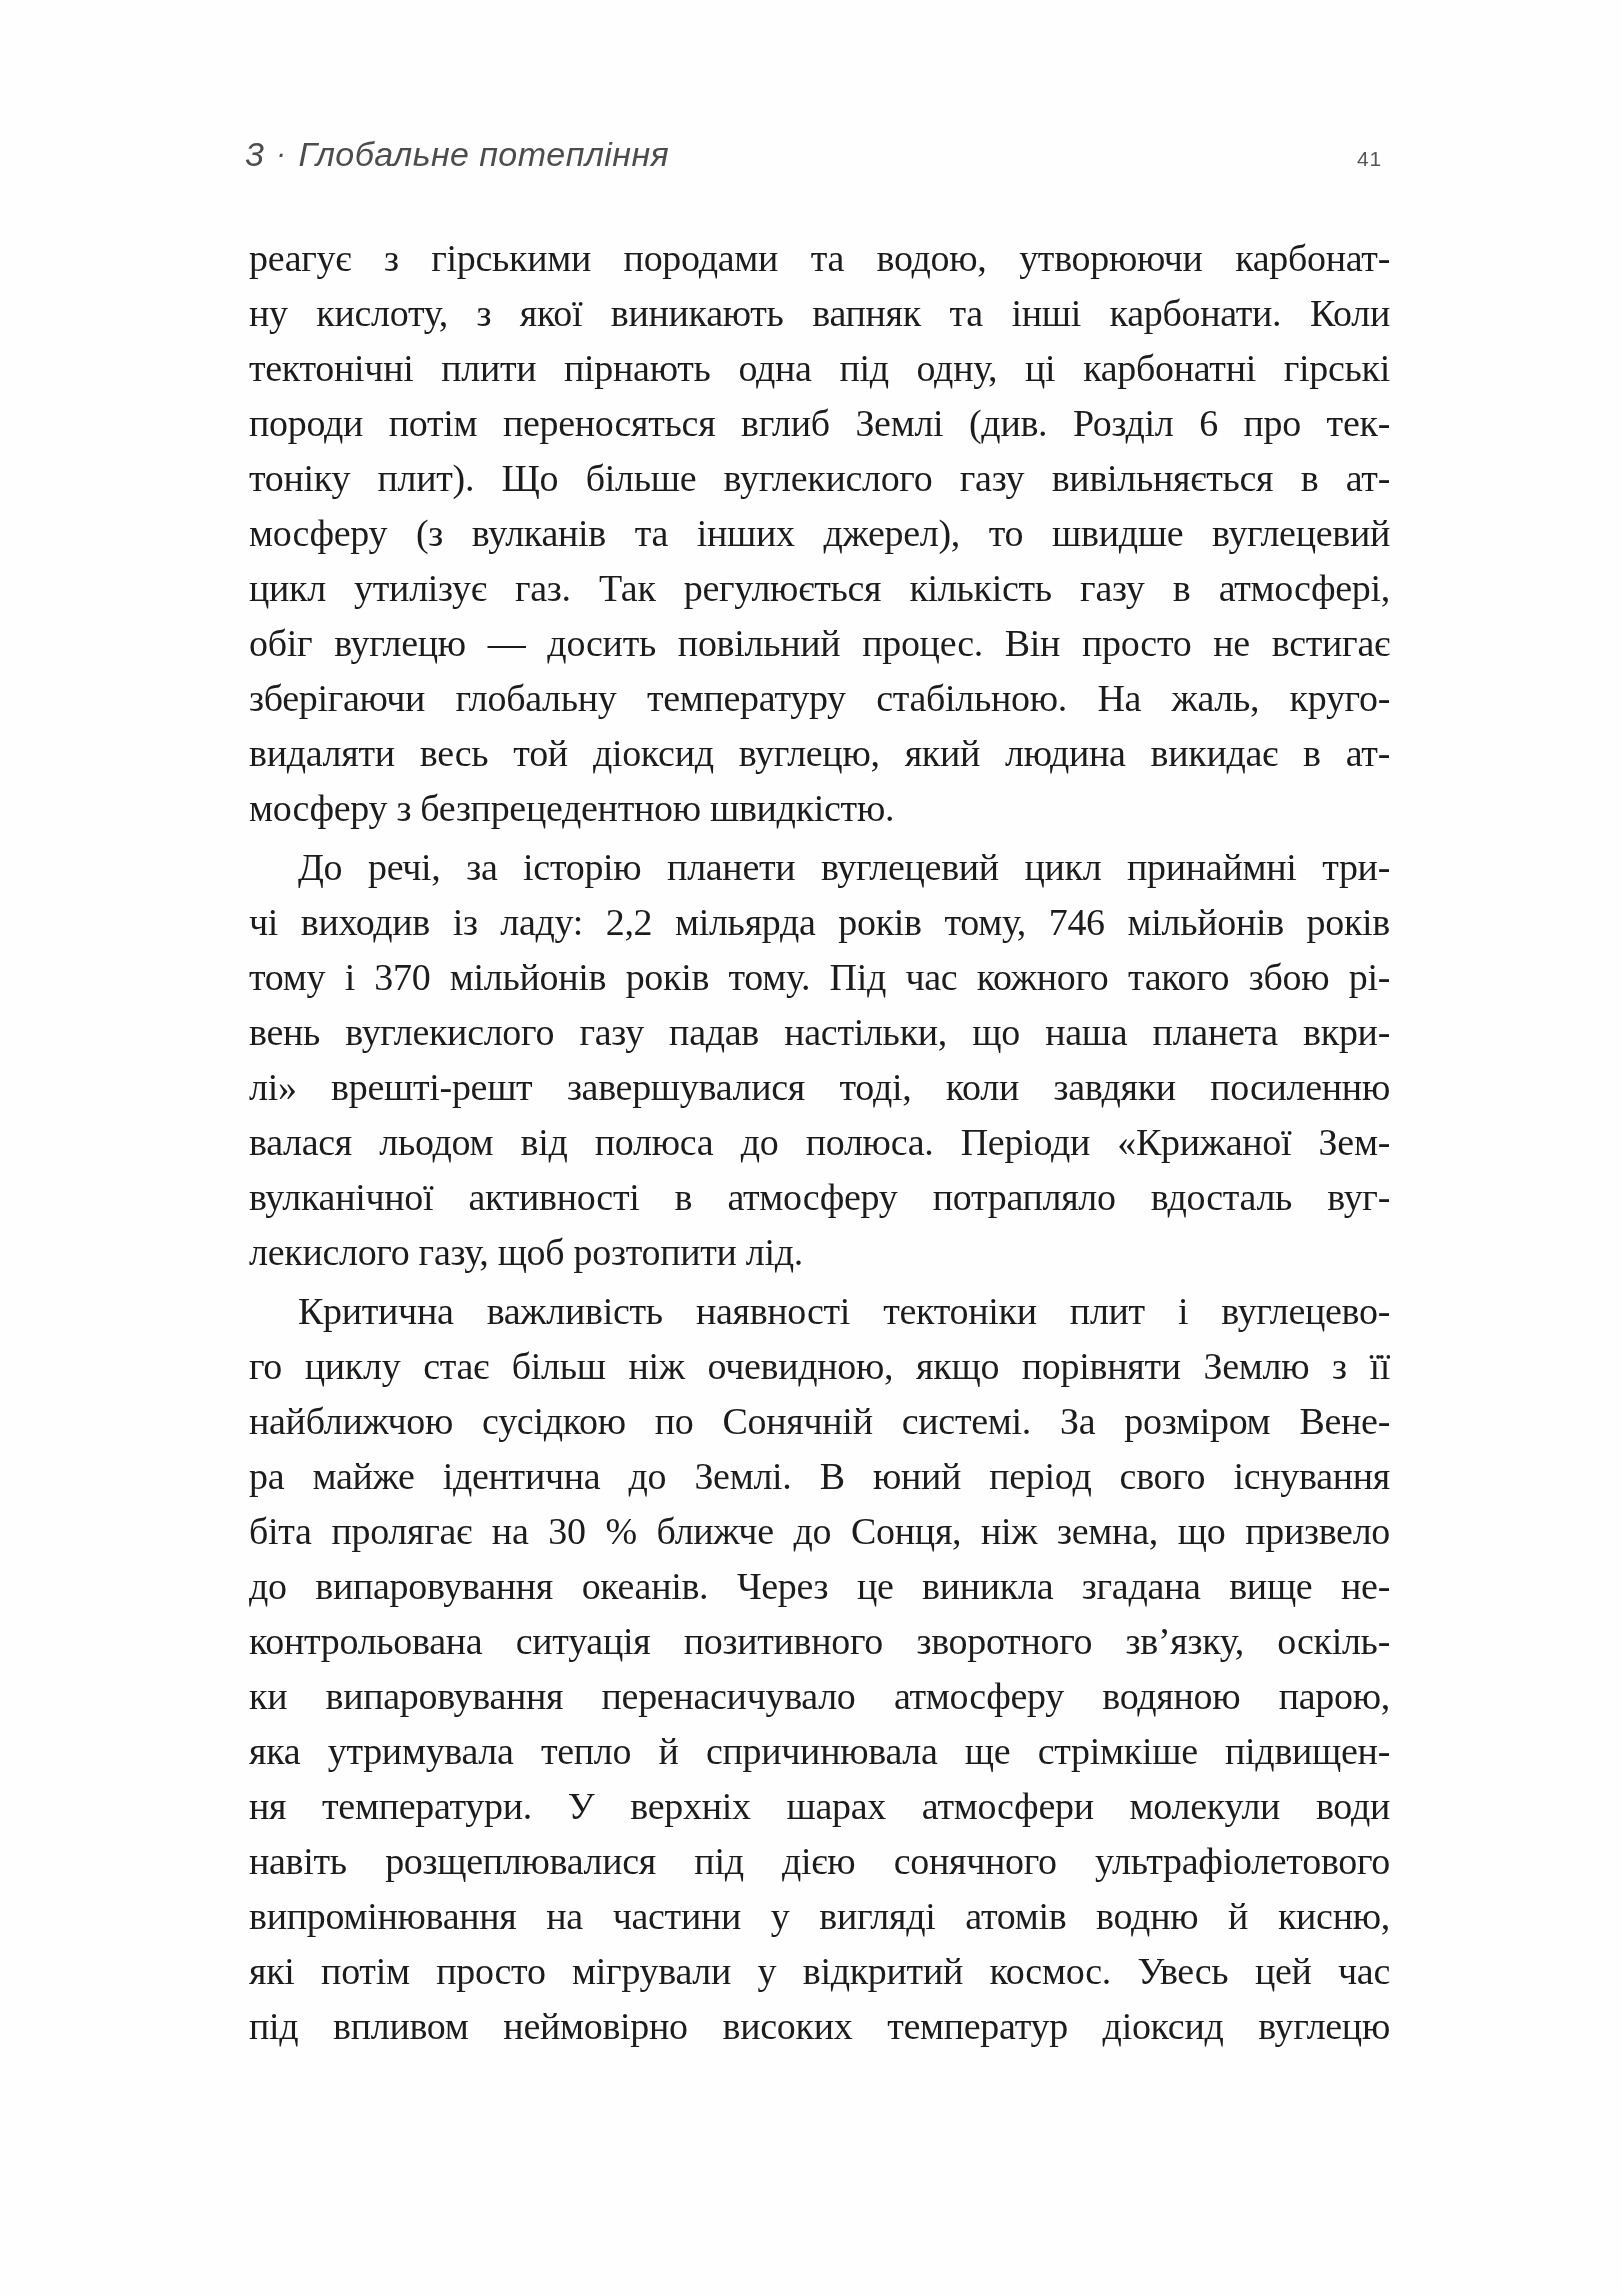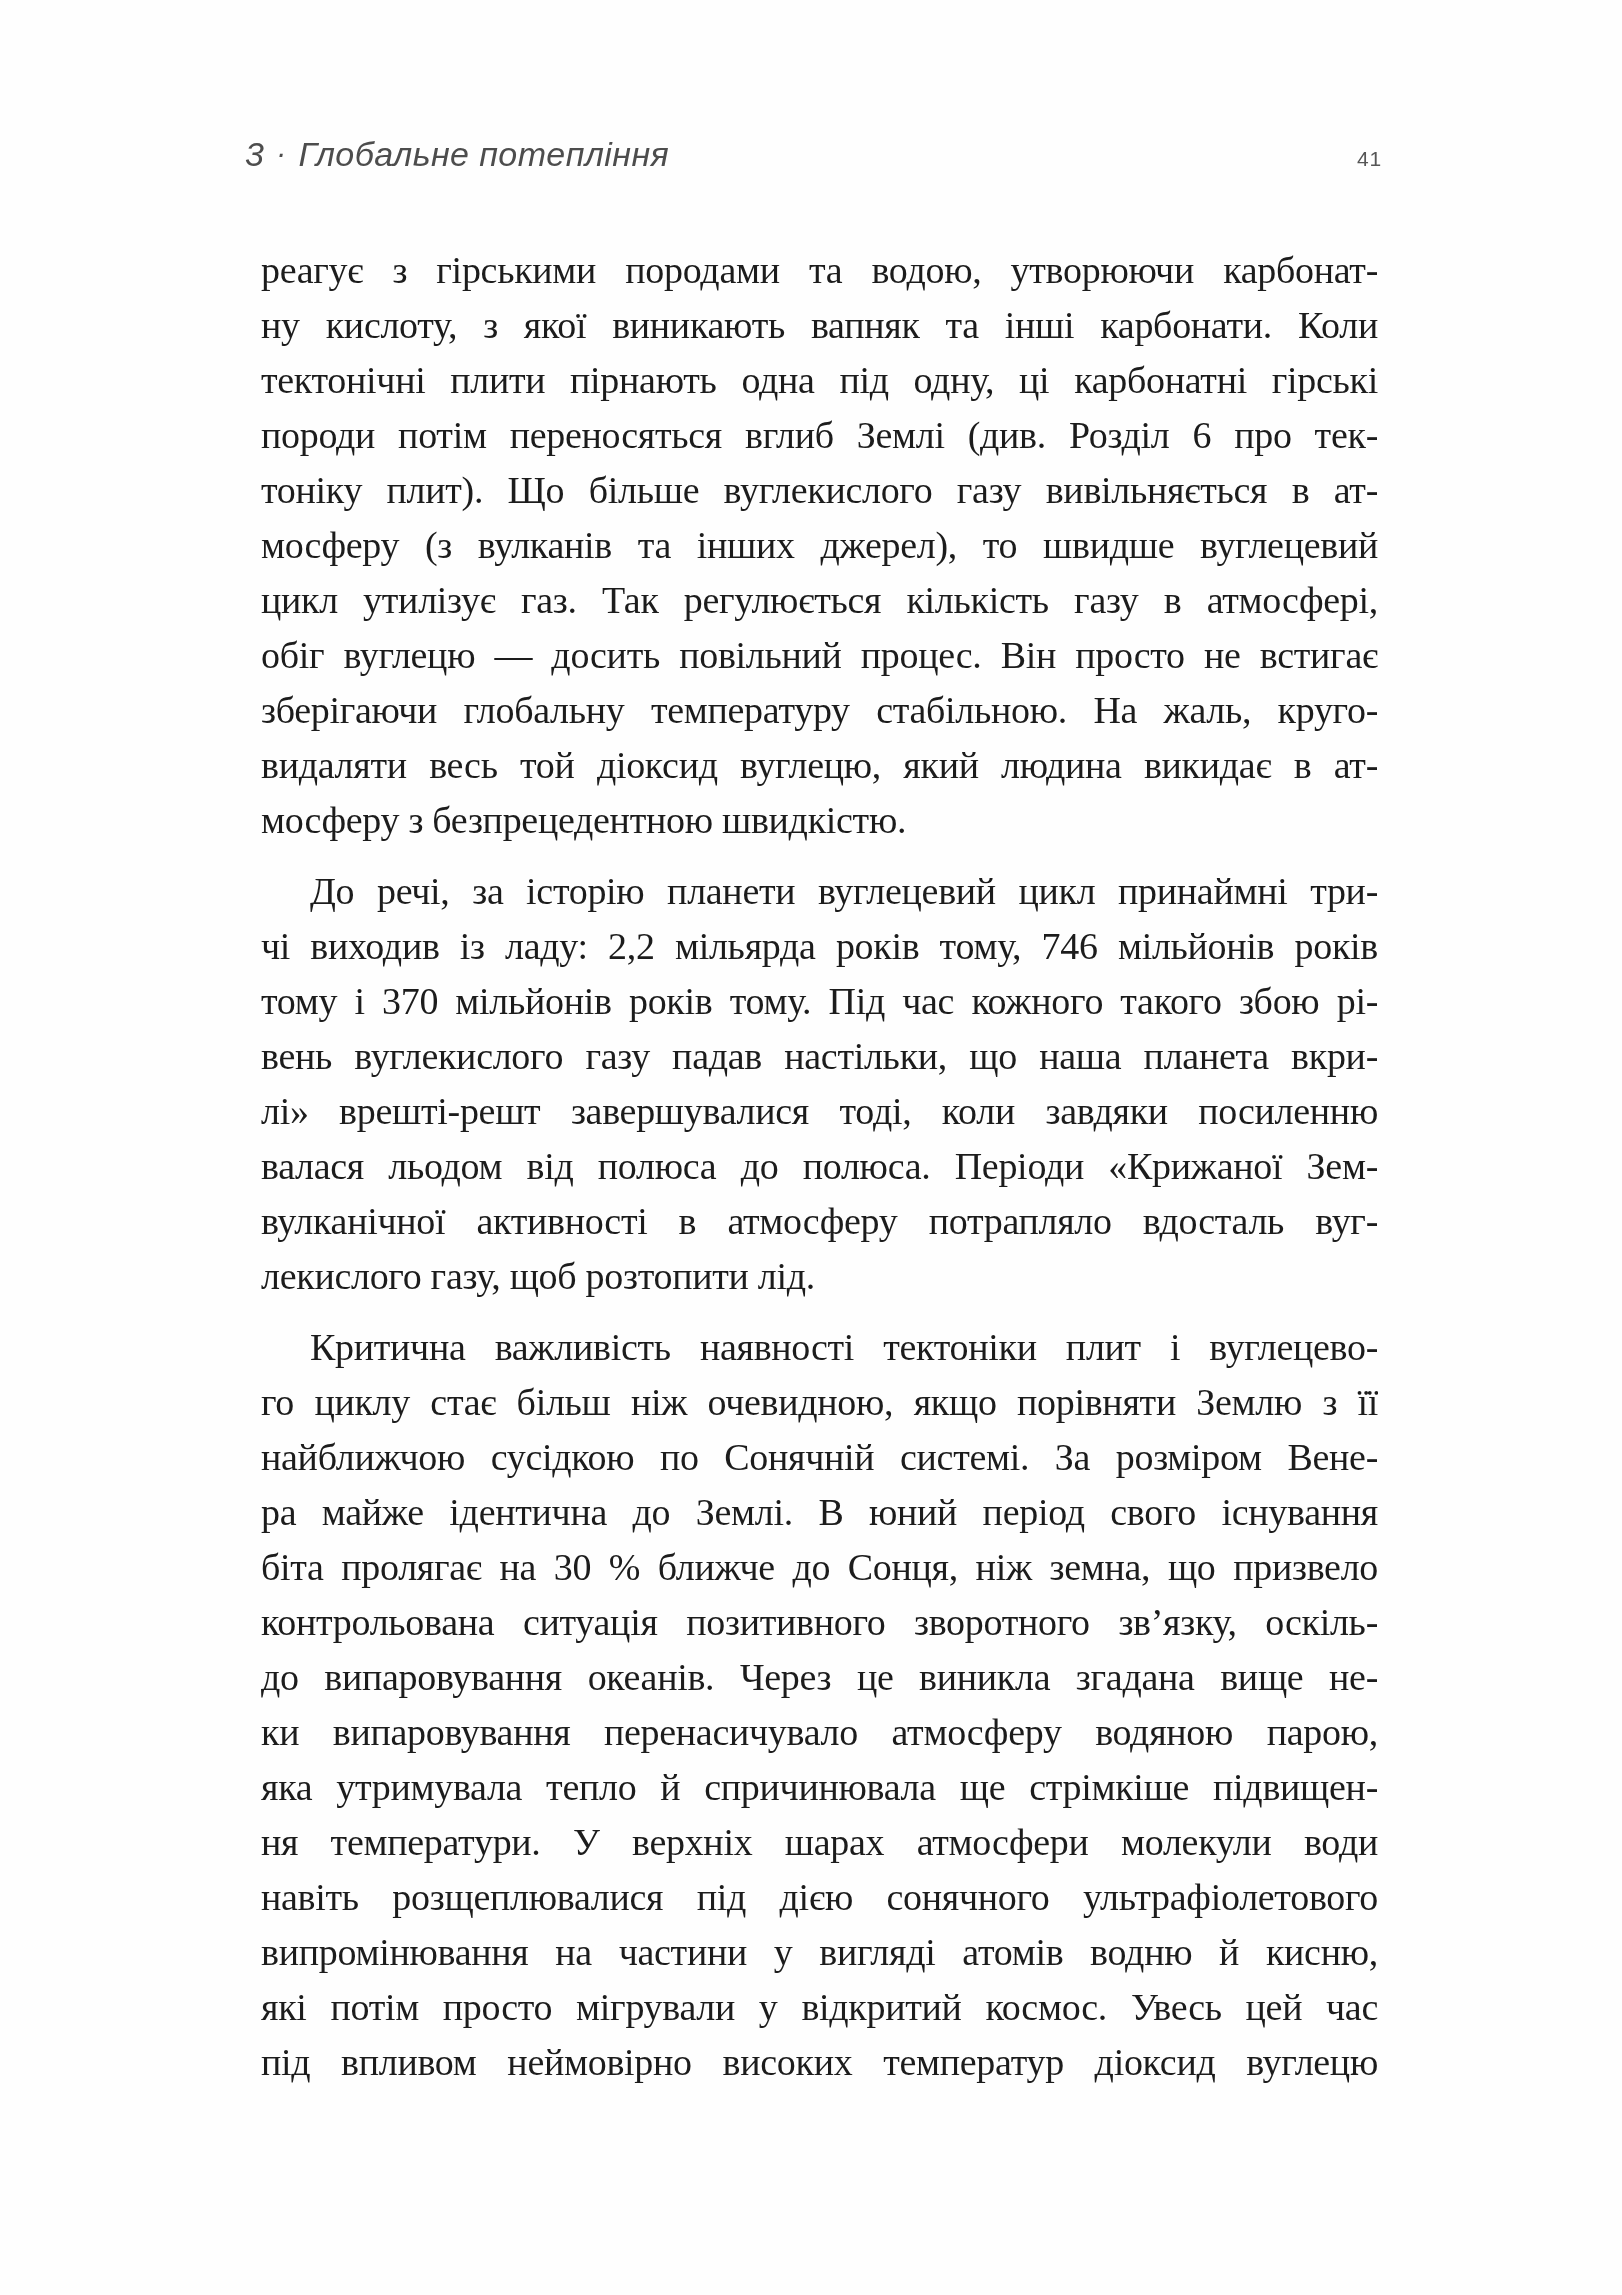--- a/index.html
+++ b/index.html
@@ -50,21 +50,21 @@
     position: absolute;
     left: 245px;
     top: 227px;
     width: 1149px;
     font-family: "Liberation Serif", serif;
     font-size: 38px;
     line-height: 55px;
     letter-spacing: -0.3px;
     color: #1c1c1c;
   }
-  .paragraph { margin: 16px; }
+  .paragraph { margin: 4px; }
   .line {
     height: 55px;
     text-align: justify;
     text-align-last: justify;
     white-space: normal;
     overflow: hidden;
   }
   .line.no-just-last {
     text-align-last: left;
   }
@@ -109,22 +109,22 @@
         <div class="line">валася льодом від полюса до полюса. Періоди «Крижаної Зем-</div>
         <div class="line">вулканічної активності в атмосферу потрапляло вдосталь вуг-</div>
         <div class="line no-just-last">лекислого газу, щоб розтопити лід.</div>
       </div>
       <div class="paragraph">
         <div class="line indent">Критична важливість наявності тектоніки плит і вуглецево-</div>
         <div class="line">го циклу стає більш ніж очевидною, якщо порівняти Землю з її</div>
         <div class="line">найближчою сусідкою по Сонячній системі. За розміром Вене-</div>
         <div class="line">ра майже ідентична до Землі. В юний період свого існування</div>
         <div class="line">біта пролягає на 30 % ближче до Сонця, ніж земна, що призвело</div>
+        <div class="line">до випаровування океанів. Через це виникла згадана вище не-</div>
         <div class="line">контрольована ситуація позитивного зворотного зв’язку, оскіль-</div>
-        <div class="line">до випаровування океанів. Через це виникла згадана вище не-</div>
         <div class="line">ки випаровування перенасичувало атмосферу водяною парою,</div>
         <div class="line">яка утримувала тепло й спричинювала ще стрімкіше підвищен-</div>
         <div class="line">ня температури. У верхніх шарах атмосфери молекули води</div>
         <div class="line">навіть розщеплювалися під дією сонячного ультрафіолетового</div>
         <div class="line">випромінювання на частини у вигляді атомів водню й кисню,</div>
         <div class="line">які потім просто мігрували у відкритий космос. Увесь цей час</div>
         <div class="line">під впливом неймовірно високих температур діоксид вуглецю</div>
       </div>
     </main>
 

